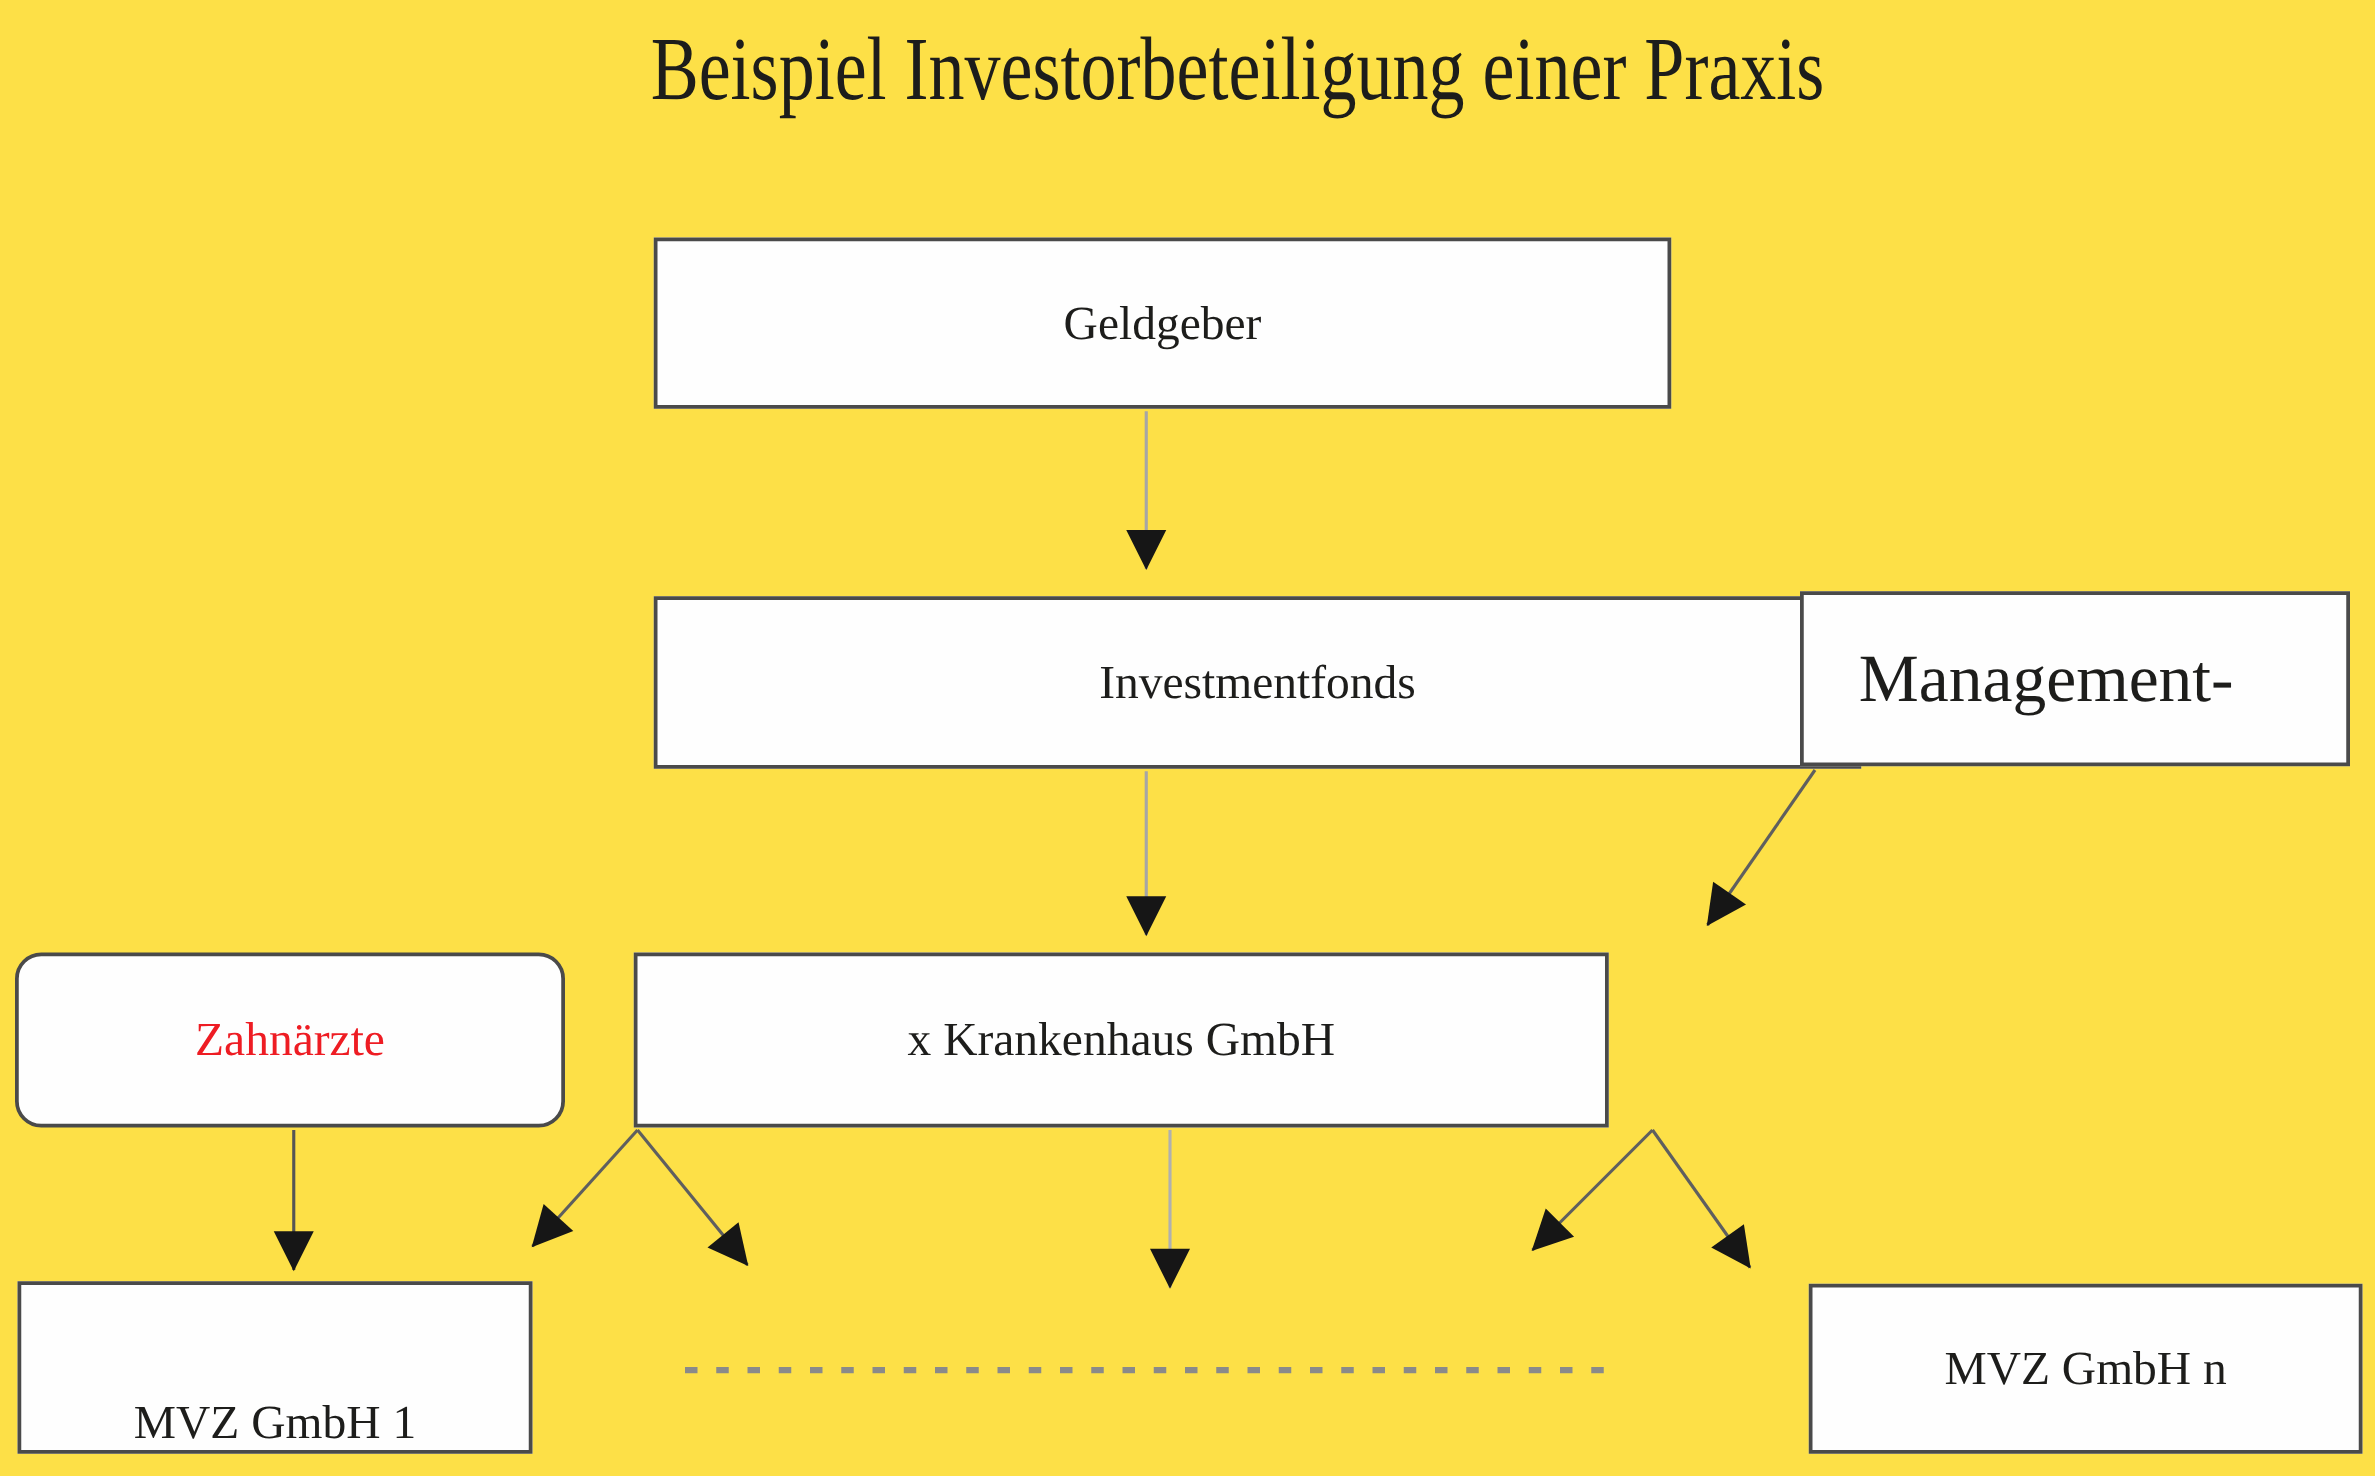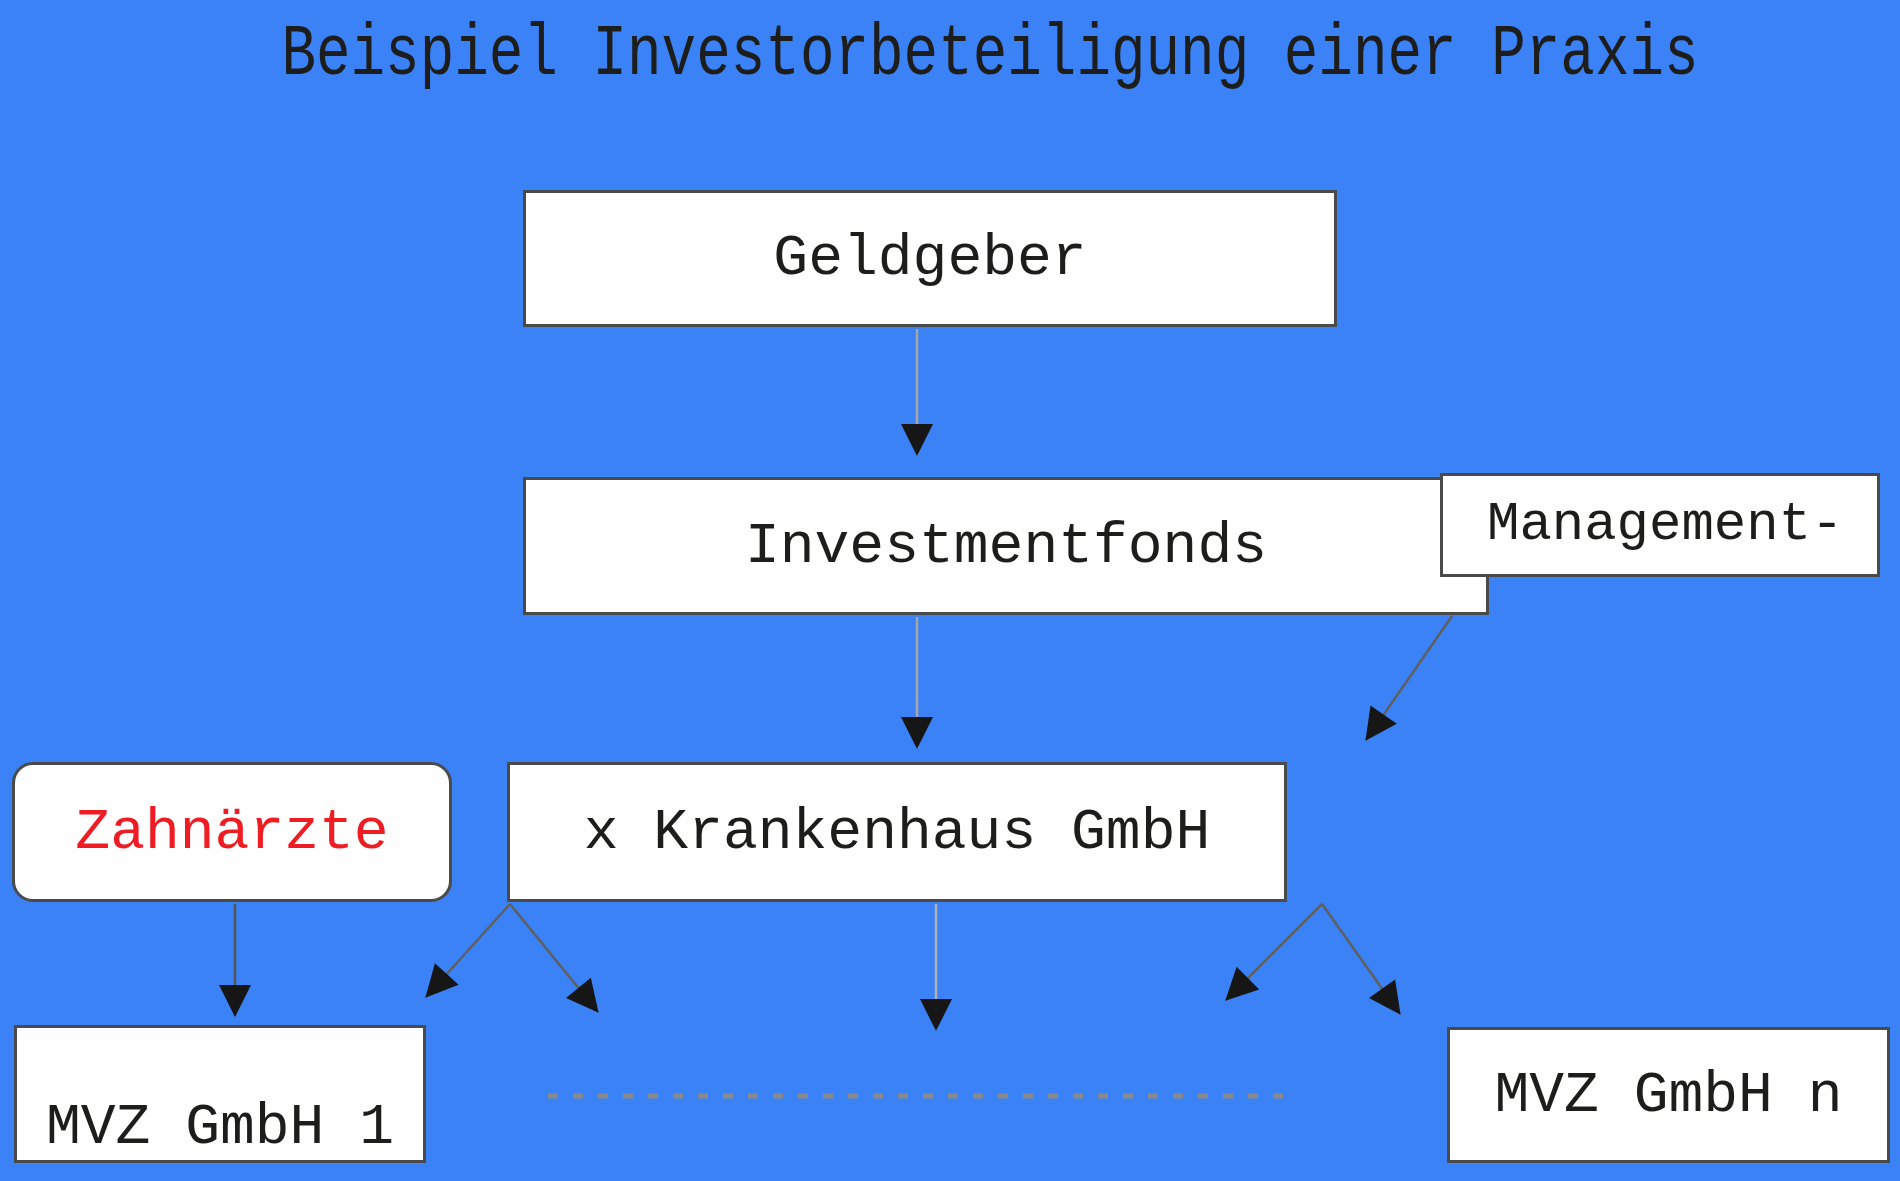--- a/index.html
+++ b/index.html
@@ -1,21 +1,21 @@
 <!DOCTYPE html>
 <html><head>
 <meta charset="utf-8">
 <style>
   html, body { margin: 0; padding: 0; background: #ffffff; }
   .canvas {
     position: relative;
     width: 1900px;
     height: 1181px;
-    background: #3b82f6;
-    font-family: Liberation Mono, monospace;
+    background: #fde047;
+    font-family: Liberation Serif, serif;
     overflow: hidden;
   }
   .title {
     position: absolute;
     left: 950px;
     top: 14px;
     white-space: nowrap;
     font-size: 72px;
     color: #1d1d1b;
     transform: translateX(calc(-50% + 40px)) scaleX(0.8);
@@ -28,27 +28,27 @@
     pointer-events: none;
   }
   .node {
     position: absolute;
     box-sizing: border-box;
     background: #fefefe;
     border: 3px solid #4a4a4a;
     display: flex;
     align-items: center;
     justify-content: center;
-    font-size: 58px;
+    font-size: 38px;
     color: #1d1d1b;
     white-space: nowrap;
   }
   #node-geldgeber       { left: 523px;  top: 190px;  width: 814px; height: 137px; }
   #node-investmentfonds { left: 523px;  top: 477px;  width: 966px; height: 138px; }
-  #node-management      { left: 1440px; top: 473px;  width: 440px; height: 104px;
+  #node-management      { left: 1440px; top: 473px;  width: 440px; height: 140px;
                           justify-content: flex-start; padding-left: 44px;
                           font-size: 54px; line-height: 1.12; }
   #node-zahnaerzte      { left: 12px;   top: 762px;  width: 440px; height: 140px; border-radius: 21px; }
   #node-krankenhaus     { left: 507px;  top: 762px;  width: 780px; height: 140px; }
   #node-mvz1            { left: 14px;   top: 1025px; width: 412px; height: 138px; align-items: flex-end; }
   #node-mvzn            { left: 1447px; top: 1027px; width: 443px; height: 136px; }
   .node-label--red { color: #ee1c23; }
   .two-line span { display: block; }
 </style>
 </head>

